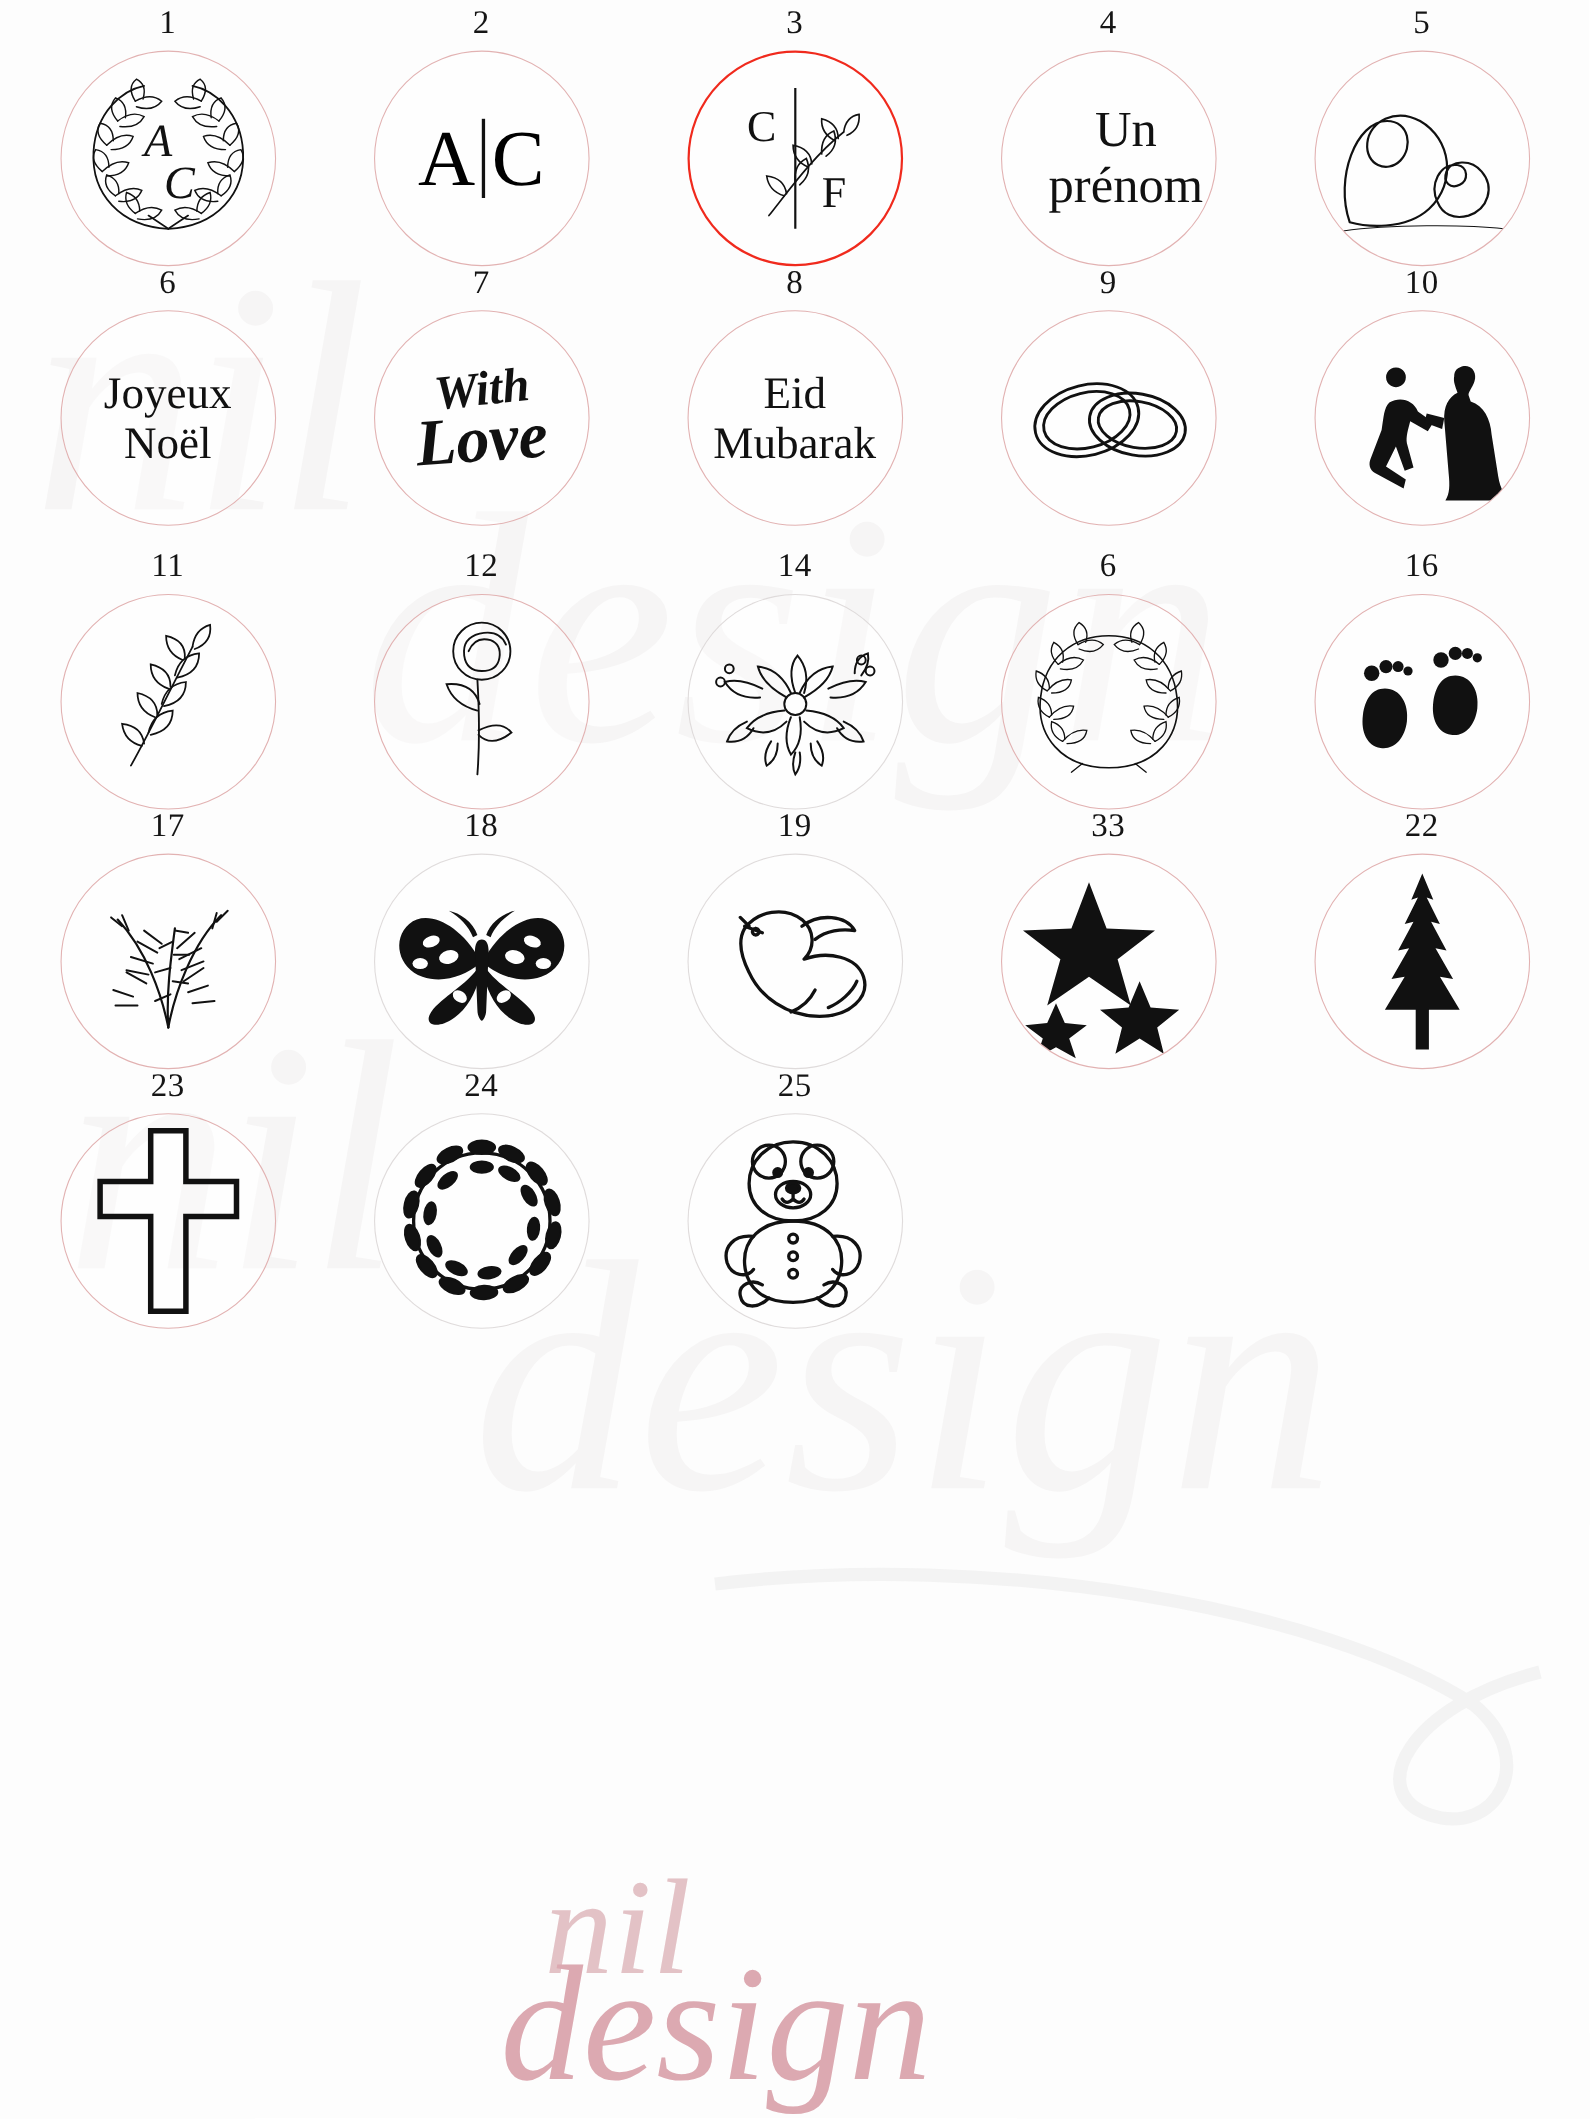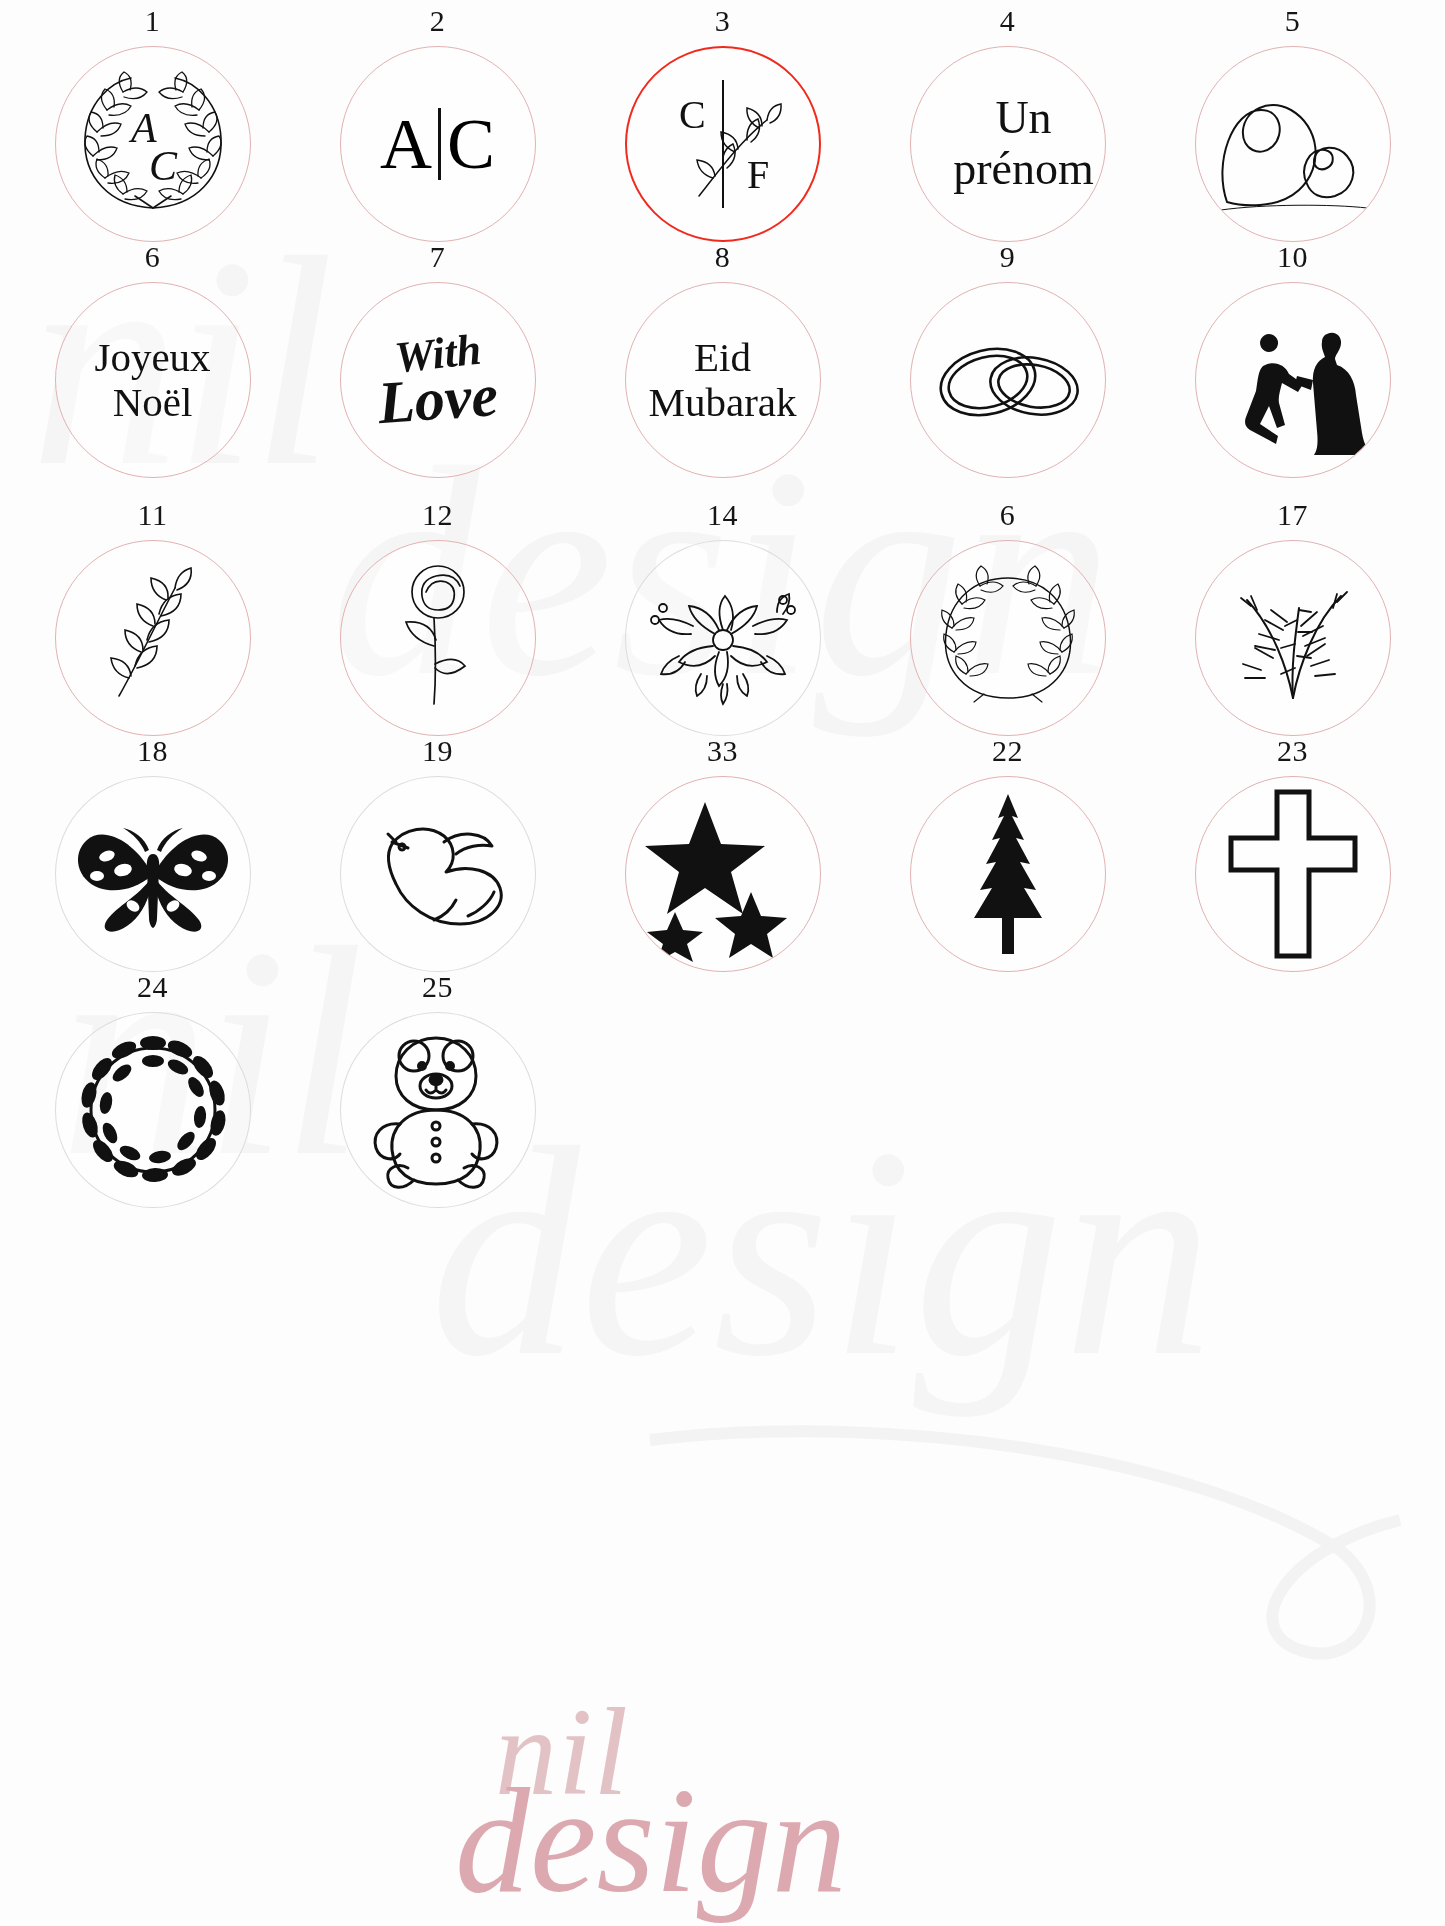--- a/index.html
+++ b/index.html
@@ -375,20 +375,39 @@
               <path d="M48 126 q10 -12 22 -10 q-2 12 -18 12"></path>
               <path d="M132 126 q12 -6 10 -18 q-12 4 -12 16"></path>
               <path d="M132 126 q-10 -12 -22 -10 q2 12 18 12"></path>
               <path d="M66 146 l-10 8 M114 146 l10 8"></path>
             </g>
           </g>
         </svg>
       </div>
     </div>
 
+    <div class="cell">
+      <div class="cell-num">16</div>
+      <div class="disc">
+        <svg width="180" height="180" viewBox="0 0 180 180">
+          <g fill="#111">
+            <path d="M56 78 c14 0 22 14 20 30 c-2 16 -12 26 -24 24 c-12 -2 -18 -14 -16 -30 c2 -14 8 -24 20 -24 Z"></path>
+            <circle cx="44" cy="64" r="7"></circle>
+              <circle cx="57" cy="58" r="6"></circle>
+            <circle cx="68" cy="58" r="5"></circle>
+              <circle cx="77" cy="62" r="4.2"></circle>
+            <path d="M120 66 c14 0 22 14 20 30 c-2 16 -12 26 -24 24 c-12 -2 -18 -14 -16 -30 c2 -14 8 -24 20 -24 Z"></path>
+            <circle cx="107" cy="52" r="7"></circle>
+              <circle cx="120" cy="46" r="6"></circle>
+            <circle cx="131" cy="46" r="5"></circle>
+              <circle cx="140" cy="50" r="4.2"></circle>
+          </g>
+        </svg>
+      </div>
+    </div>
 
     <div class="cell">
       <div class="cell-num">17</div>
       <div class="disc">
         <svg width="180" height="180" viewBox="0 0 180 180">
           <g stroke="#111" stroke-width="2" stroke-linecap="round" fill="none">
             <path d="M90 150 C 84 120, 70 80, 44 52"></path>
             <path d="M90 150 C 96 118, 112 74, 138 48"></path>
             <path d="M90 150 C 88 120, 92 90, 96 60"></path>
             <g stroke-width="1.8">

